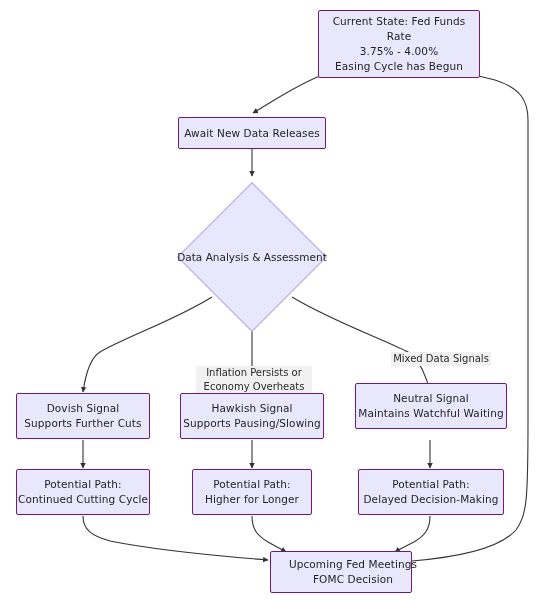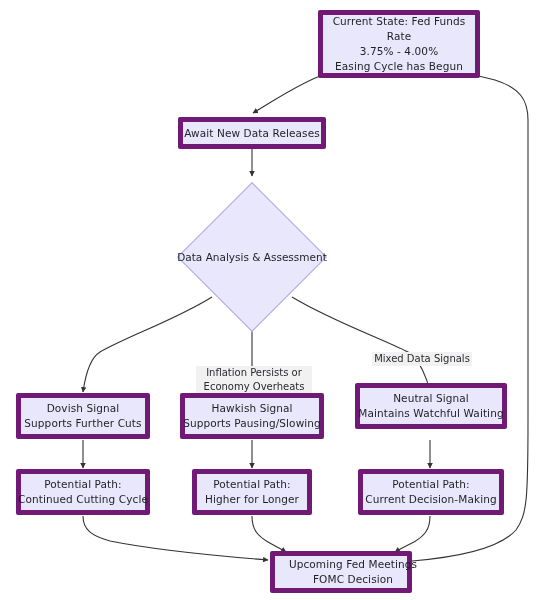--- a/index.html
+++ b/index.html
@@ -24,21 +24,21 @@
     left: 0;
     top: 0;
     width: 536px;
     height: 600px;
     pointer-events: none;
   }
   .node {
     position: absolute;
     box-sizing: border-box;
     background: #e8e7fb;
-    border: 5px solid #701a75;
+    border: 1px solid #701a75;
     border-radius: 2px;
     display: flex;
     flex-direction: column;
     align-items: center;
     justify-content: center;
     color: #1f1f24;
     font-size: 10.5px;
     line-height: 15px;
     text-align: center;
     letter-spacing: 0.1px;
@@ -126,21 +126,21 @@
   </div>
 
   <div class="edge-label" style="left:16px; top:344px; width:134px;">
   </div>
 
   <div class="edge-label" style="left:196px; top:344px; width:112px;margin-top:22px;">
     <span class="ln">Inflation Persists or</span>
     <span class="ln">Economy Overheats</span>
   </div>
 
-  <div class="edge-label" style="left:372px; top:352px; width:96px;">
+  <div class="edge-label" style="left:391px; top:352px; width:96px;">
     <span class="ln">Mixed Data Signals</span>
   </div>
 
   <div class="node" style="left:180px; top:393px; width:144px; height:46px;">
     <span class="ln">Hawkish Signal</span>
     <span class="ln">Supports Pausing/Slowing</span>
   </div>
 
   <div class="node" style="left:16px; top:393px; width:134px; height:46px;">
     <span class="ln">Dovish Signal</span>
@@ -157,21 +157,21 @@
     <span class="ln">Continued Cutting Cycle</span>
   </div>
 
   <div class="node" style="left:192px; top:469px; width:120px; height:46px;">
     <span class="ln">Potential Path:</span>
     <span class="ln">Higher for Longer</span>
   </div>
 
   <div class="node" style="left:358px; top:469px; width:146px; height:46px;">
     <span class="ln">Potential Path:</span>
-    <span class="ln">Current Decision-Making</span>
+    <span class="ln">Delayed Decision-Making</span>
   </div>
 
   <div class="node" style="left:270px; top:551px; width:142px; height:42px;padding-left:24px;">
     <span class="ln">Upcoming Fed Meetings</span>
     <span class="ln">FOMC Decision</span>
   </div>
 
 </div>
 
 </body></html>

